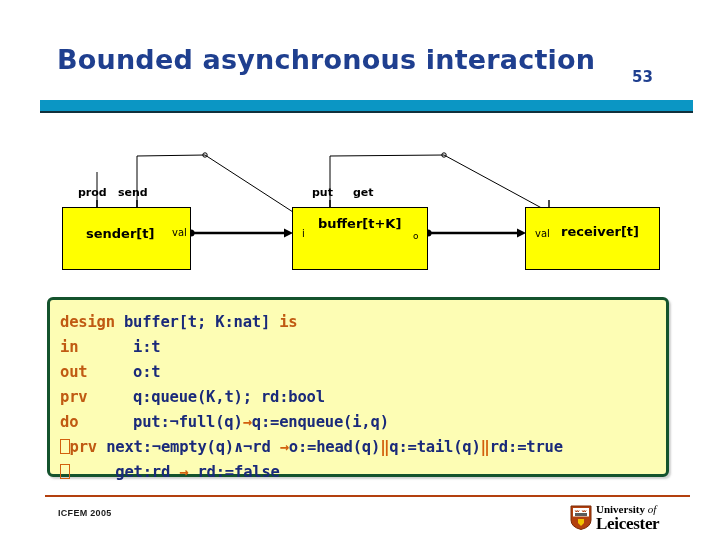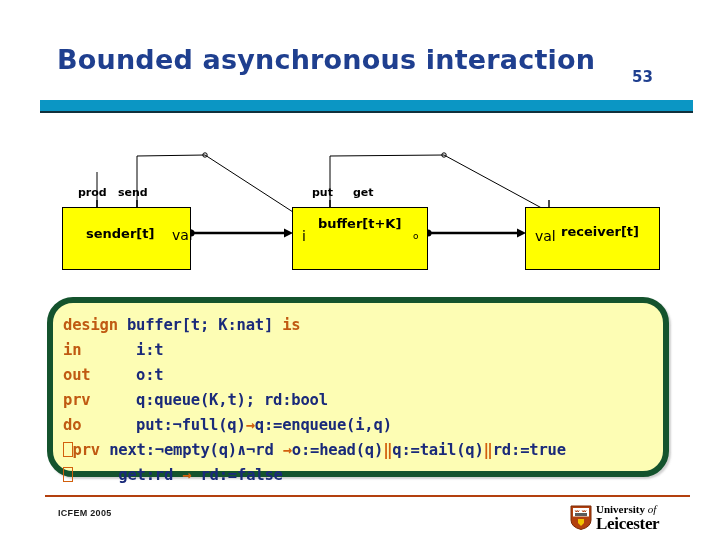--- a/index.html
+++ b/index.html
@@ -52,32 +52,32 @@
   .port-label{
     position:absolute;
     font-family:"DejaVu Sans", sans-serif;
     font-size:11px;font-weight:700;color:#000;
     white-space:nowrap;
     text-align:right;
   }
   .pin-label{
     position:absolute;
     font-family:"DejaVu Sans", sans-serif;
-    font-size:14px;color:#000;
+    font-size:10px;color:#000;
     white-space:nowrap;
   }
   .pin-label.small{font-size:9px;}
 
   
   .code-panel{
     position:absolute;left:47px;top:297px;
     width:622px;height:180px;
     background:#fdfdb4;
-    border:6px solid #14532d;
-    border-radius:26px;
+    border:3px solid #14532d;
+    border-radius:6px;
     box-sizing:border-box;
     box-shadow:2px 2px 2px rgba(120,120,120,.35);
   }
   .code{
     position:absolute;left:10px;top:10px;right:6px;
     font-family:"DejaVu Sans Mono", monospace;
     font-size:15.5px;
     font-weight:700;
     line-height:25px;
     color:#1a2a7a;

